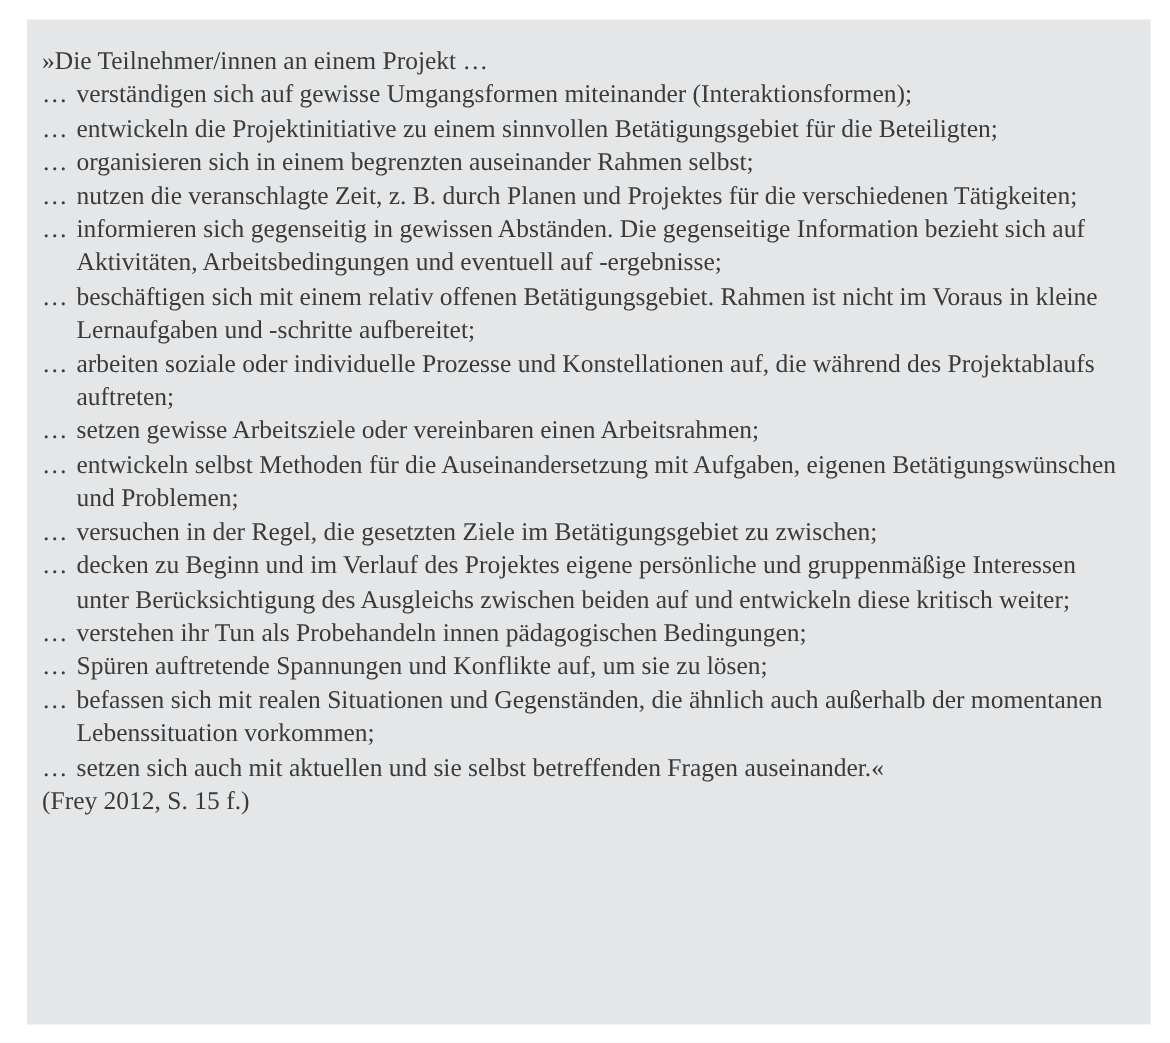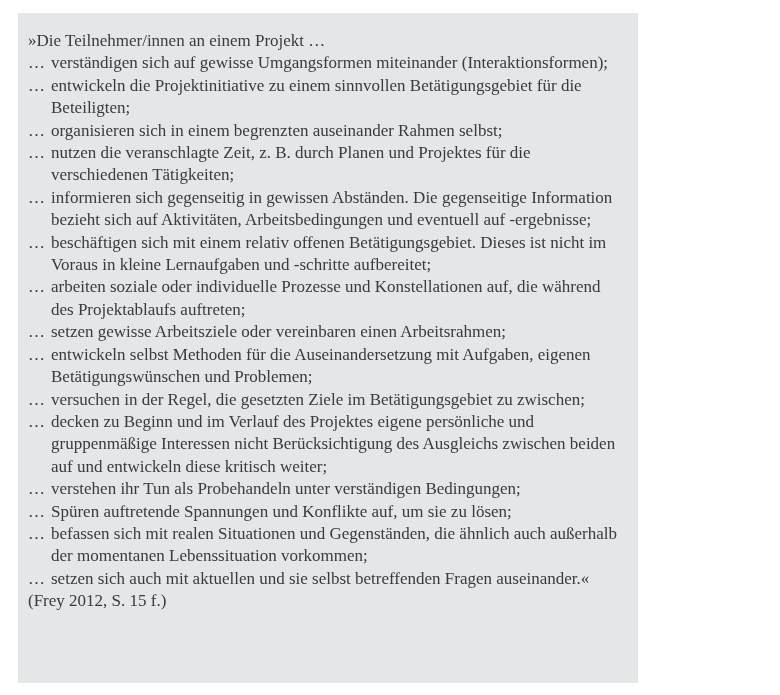--- a/index.html
+++ b/index.html
@@ -10,21 +10,21 @@
   body {
     width: 780px;
     height: 695px;
     position: relative;
     font-family: "Liberation Serif", "DejaVu Serif", serif;
   }
   .quote-box {
     position: absolute;
     left: 18px;
     top: 13px;
-    width: 620px;
+    width: 749px;
     min-height: 670px;
     box-sizing: border-box;
     background: #e4e6e8;
     color: #3a3a3a;
     font-size: 17px;
     line-height: 22.4px;
     padding: 17px 15px 12px 10px;
   }
   .intro, .citation {
     margin: 0;
@@ -43,25 +43,25 @@
 <body style="background: rgb(255, 255, 255);">
 
 <div class="quote-box" style="background: rgb(228, 230, 232); color: rgb(58, 58, 58);">
   <p class="intro">»Die Teilnehmer/innen an einem Projekt …</p>
 
   <div class="item"><span class="marker">…</span><span>verständigen sich auf gewisse Umgangsformen miteinander (Interaktionsformen);</span></div>
   <div class="item"><span class="marker">…</span><span>entwickeln die Projektinitiative zu einem sinnvollen Betätigungsgebiet für die Beteiligten;</span></div>
   <div class="item"><span class="marker">…</span><span>organisieren sich in einem begrenzten auseinander Rahmen selbst;</span></div>
   <div class="item"><span class="marker">…</span><span>nutzen die veranschlagte Zeit, z. B. durch Planen und Projektes für die verschiedenen Tätigkeiten;</span></div>
   <div class="item"><span class="marker">…</span><span>informieren sich gegenseitig in gewissen Abständen. Die gegenseitige Information bezieht sich auf Aktivitäten, Arbeitsbedingungen und eventuell auf -ergebnisse;</span></div>
-  <div class="item"><span class="marker">…</span><span>beschäftigen sich mit einem relativ offenen Betätigungsgebiet. Dieses ist nicht im Voraus in kleine Lernaufgaben und -schritte aufbereitet;</span></div>
+  <div class="item"><span class="marker">…</span><span>beschäftigen sich mit einem relativ offenen Betätigungsgebiet. Rahmen ist nicht im Voraus in kleine Lernaufgaben und -schritte aufbereitet;</span></div>
   <div class="item"><span class="marker">…</span><span>arbeiten soziale oder individuelle Prozesse und Konstellationen auf, die während des Projektablaufs auftreten;</span></div>
   <div class="item"><span class="marker">…</span><span>setzen gewisse Arbeitsziele oder vereinbaren einen Arbeitsrahmen;</span></div>
   <div class="item"><span class="marker">…</span><span>entwickeln selbst Methoden für die Auseinandersetzung mit Aufgaben, eigenen Betätigungswünschen und Problemen;</span></div>
   <div class="item"><span class="marker">…</span><span>versuchen in der Regel, die gesetzten Ziele im Betätigungsgebiet zu zwischen;</span></div>
-  <div class="item"><span class="marker">…</span><span>decken zu Beginn und im Verlauf des Projektes eigene persönliche und gruppenmäßige Interessen nicht Berücksichtigung des Ausgleichs zwischen beiden auf und entwickeln diese kritisch weiter;</span></div>
-  <div class="item"><span class="marker">…</span><span>verstehen ihr Tun als Probehandeln unter verständigen Bedingungen;</span></div>
+  <div class="item"><span class="marker">…</span><span>decken zu Beginn und im Verlauf des Projektes eigene persönliche und gruppenmäßige Interessen unter Berücksichtigung des Ausgleichs zwischen beiden auf und entwickeln diese kritisch weiter;</span></div>
+  <div class="item"><span class="marker">…</span><span>verstehen ihr Tun als Probehandeln innen pädagogischen Bedingungen;</span></div>
   <div class="item"><span class="marker">…</span><span>Spüren auftretende Spannungen und Konflikte auf, um sie zu lösen;</span></div>
   <div class="item"><span class="marker">…</span><span>befassen sich mit realen Situationen und Gegenständen, die ähnlich auch außerhalb der momentanen Lebenssituation vorkommen;</span></div>
   <div class="item"><span class="marker">…</span><span>setzen sich auch mit aktuellen und sie selbst betreffenden Fragen auseinander.«</span></div>
 
   <p class="citation">(Frey 2012, S. 15 f.)</p>
 </div>
 
 </body></html>

